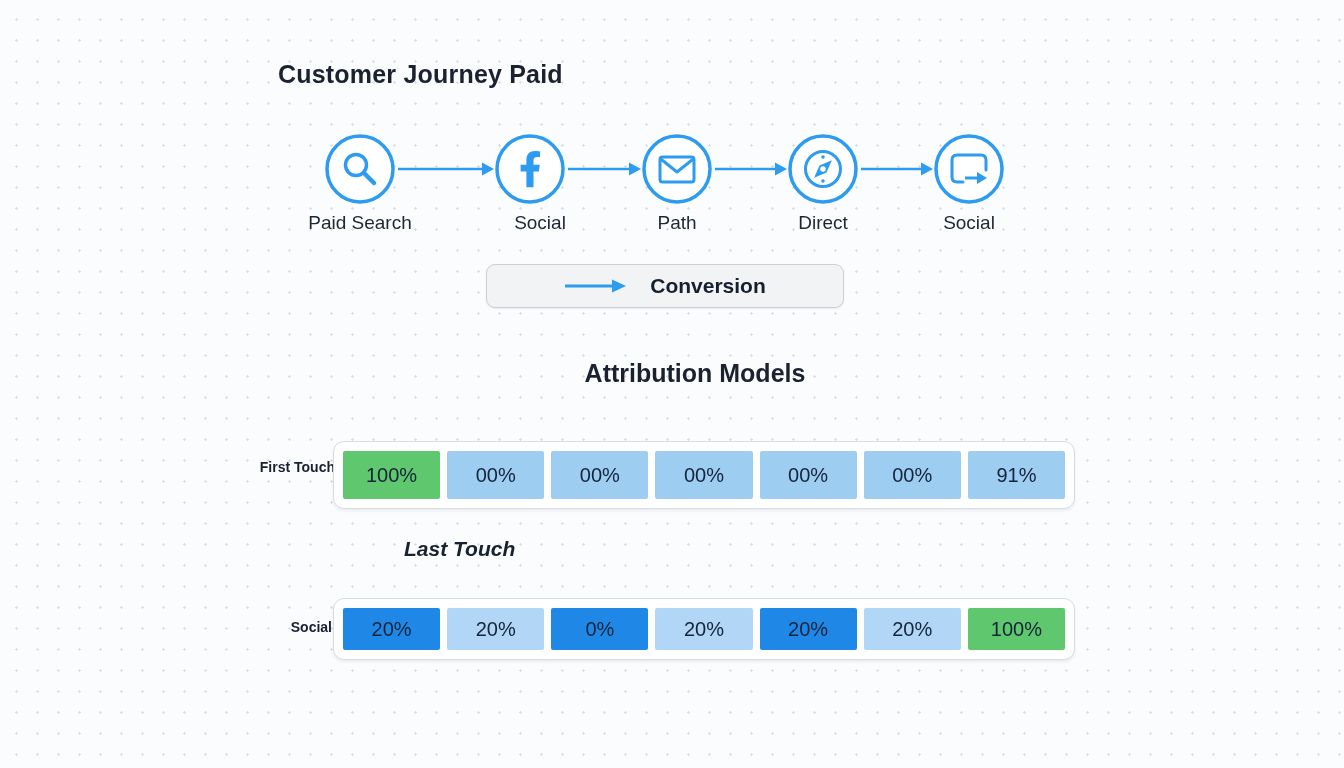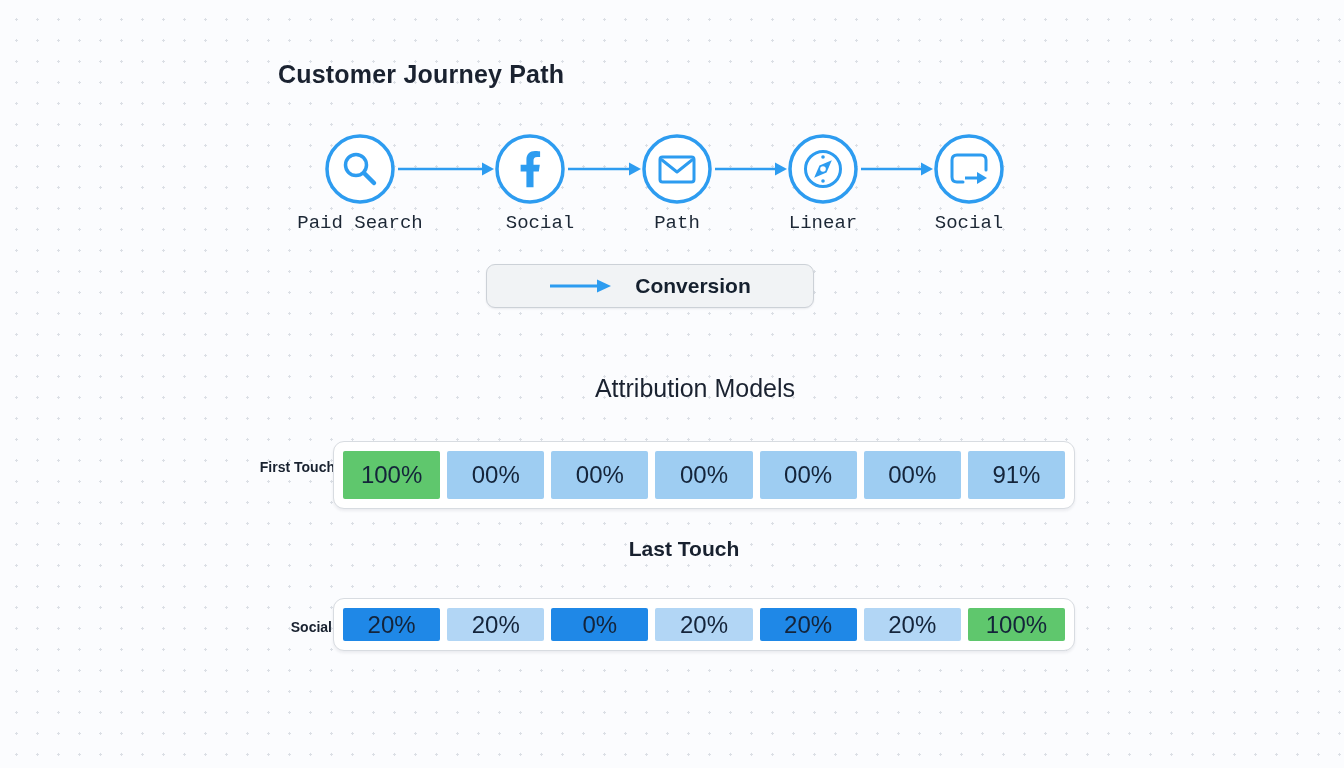--- a/index.html
+++ b/index.html
@@ -26,86 +26,85 @@
     letter-spacing: 0.2px;
   }
   .journey-svg { position: absolute; left: 300px; top: 118px; }
   .ch-label {
     position: absolute;
     top: 212px;
     width: 160px;
     text-align: center;
     font-size: 19px;
     color: #1c2735;
-    font-family: Liberation Mono, monospace;
   }
   .conversion {
     position: absolute;
     left: 486px; top: 264px;
-    width: 328px; height: 44px;
+    width: 358px; height: 44px;
     background: #f1f3f5;
     border: 1px solid #ccd1d7;
     border-radius: 9px;
     box-shadow: 0 1px 2px rgba(20,30,50,0.08);
     display: flex; align-items: center; justify-content: center;
     gap: 22px;
   }
   .conversion-label { font-size: 21px; font-weight: 700; color: #15202e; }
   .attribution-heading {
     position: absolute;
     left: 415px; top: 359px;
     width: 560px; text-align: center;
-    font-size: 25px; font-weight: 400;
+    font-size: 25px; font-weight: 700;
     color: #1a2230;
-    margin-top: 15px;
   }
   .row-label {
     position: absolute;
     width: 200px;
     text-align: right;
     font-size: 14px; font-weight: 700;
     color: #18212f;
   }
   .row-label.first { left: 135px; top: 459px; }
   .row-label.linear { left: 132px; top: 619px; }
   .mid-label {
     position: absolute;
     left: 404px; top: 537px;
-    width: 560px; text-align: center;
+    width: 560px; 
     font-size: 21px; font-weight: 700;
     color: #18212f;
+    font-style: italic;
   }
   .bar {
     position: absolute;
     left: 333px;
     width: 742px;
     background: #ffffff;
     border: 1.5px solid #d8dce1;
     border-radius: 11px;
     box-shadow: 0 2px 3px rgba(25,35,55,0.07);
     display: flex;
     gap: 7px;
     padding: 9px;
   }
   .bar.first { top: 441px; height: 68px; }
-  .bar.linear { top: 598px; height: 53px; }
+  .bar.linear { top: 598px; height: 62px; }
   .cell {
     flex: 1;
     display: flex; align-items: center; justify-content: center;
-    font-size: 24px;
+    font-size: 20px;
     color: #14243a;
     border-radius: 2px;
   }
 </style>
 </head>
 <body>
 
 <div class="canvas">
 
-  <div class="journey-title">Customer Journey Path</div>
+  <div class="journey-title">Customer Journey Paid</div>
 
   <svg class="journey-svg" width="720" height="104" viewBox="0 0 720 104">
 
     <g>
       <circle cx="60" cy="51" r="33" fill="#ffffff" stroke="#2d9cf0" stroke-width="3.5"></circle>
       <circle cx="56" cy="47" r="10.5" fill="none" stroke="#2d9cf0" stroke-width="3.5"></circle>
       <line x1="64" y1="55" x2="74" y2="65" stroke="#2d9cf0" stroke-width="4.5" stroke-linecap="round"></line>
     </g>
 
     <g>
@@ -156,21 +155,21 @@
       <circle cx="669" cy="51" r="33" fill="#ffffff" stroke="#2d9cf0" stroke-width="3.5"></circle>
       <path d="M 663 64 L 657 64 Q 652 64 652 59 L 652 42 Q 652 37 657 37 L 681 37 Q 686 37 686 42 L 686 52" fill="none" stroke="#2d9cf0" stroke-width="3" stroke-linecap="round"></path>
       <line x1="665" y1="60" x2="678" y2="60" stroke="#2d9cf0" stroke-width="3"></line>
       <polygon points="677,54 687,60 677,66" fill="#2d9cf0"></polygon>
     </g>
   </svg>
 
   <div class="ch-label" style="left:280px">Paid Search</div>
   <div class="ch-label" style="left:460px">Social</div>
   <div class="ch-label" style="left:597px">Path</div>
-  <div class="ch-label" style="left:743px">Linear</div>
+  <div class="ch-label" style="left:743px">Direct</div>
   <div class="ch-label" style="left:889px">Social</div>
 
   <div class="conversion">
     <svg width="64" height="16" viewBox="0 0 64 16">
       <line x1="1" y1="8" x2="49" y2="8" stroke="#2d9cf0" stroke-width="3"></line>
       <polygon points="48,1.5 62,8 48,14.5" fill="#2d9cf0"></polygon>
     </svg>
     <span class="conversion-label">Conversion</span>
   </div>
 

